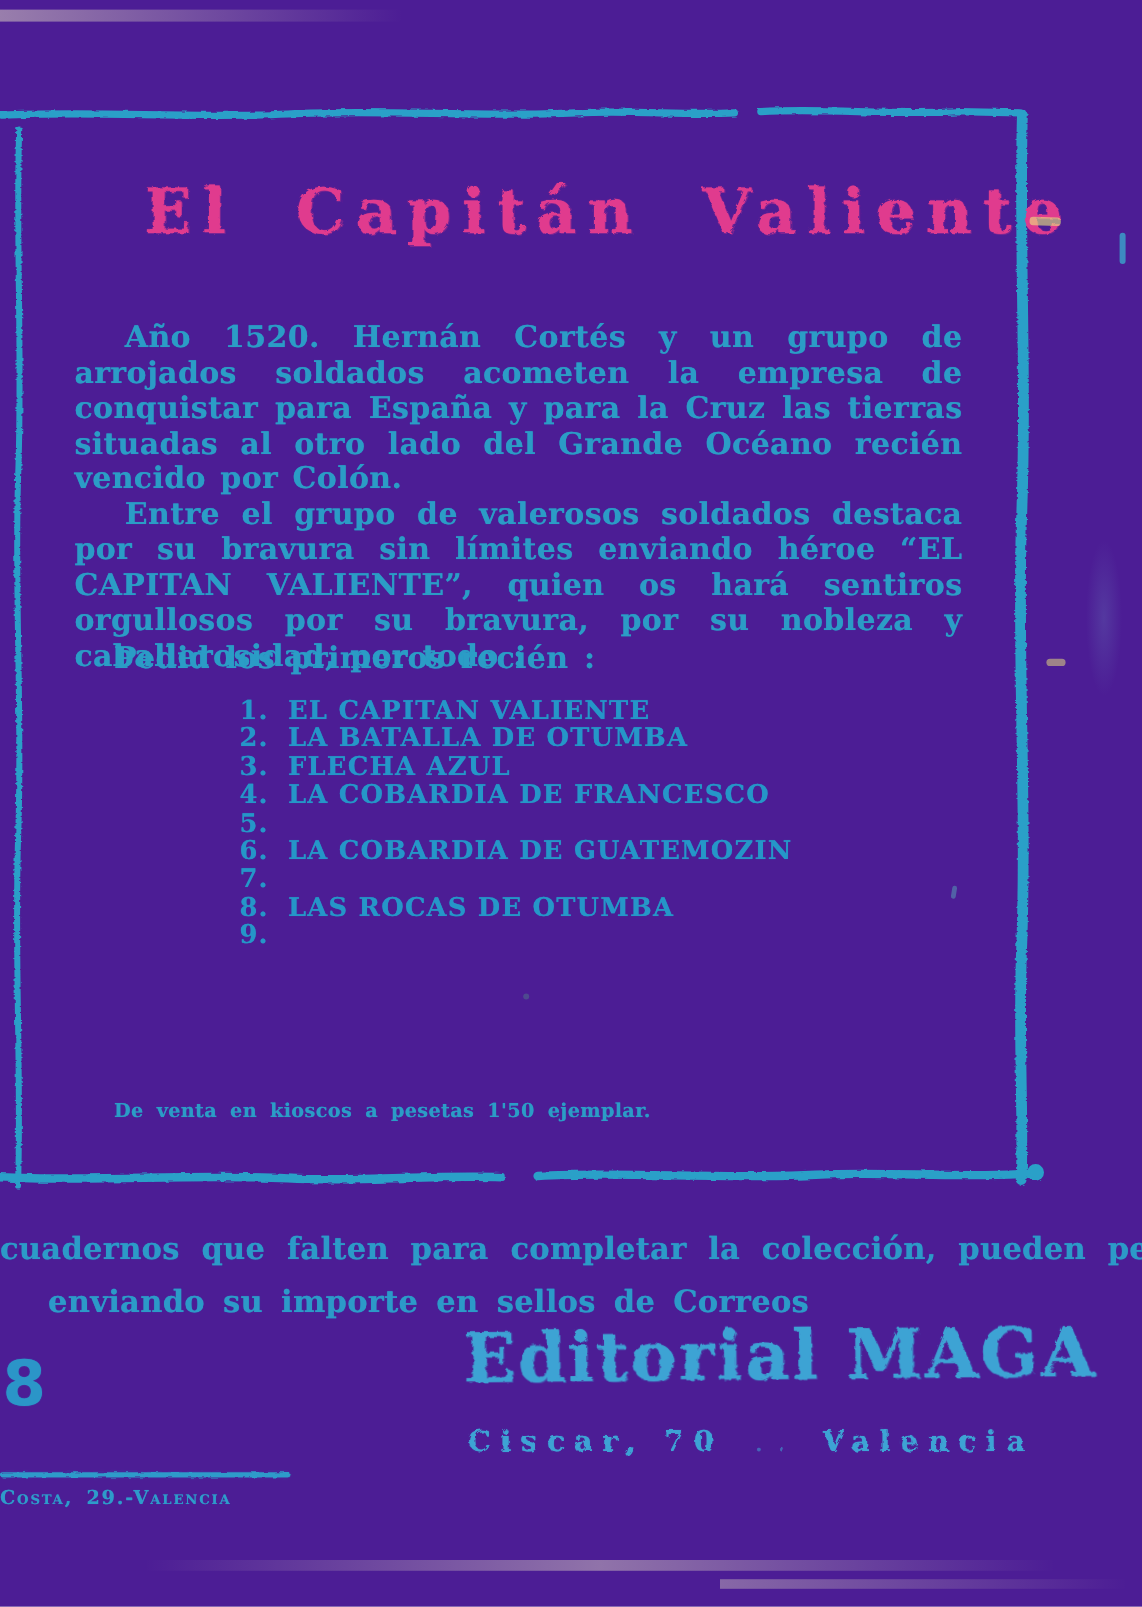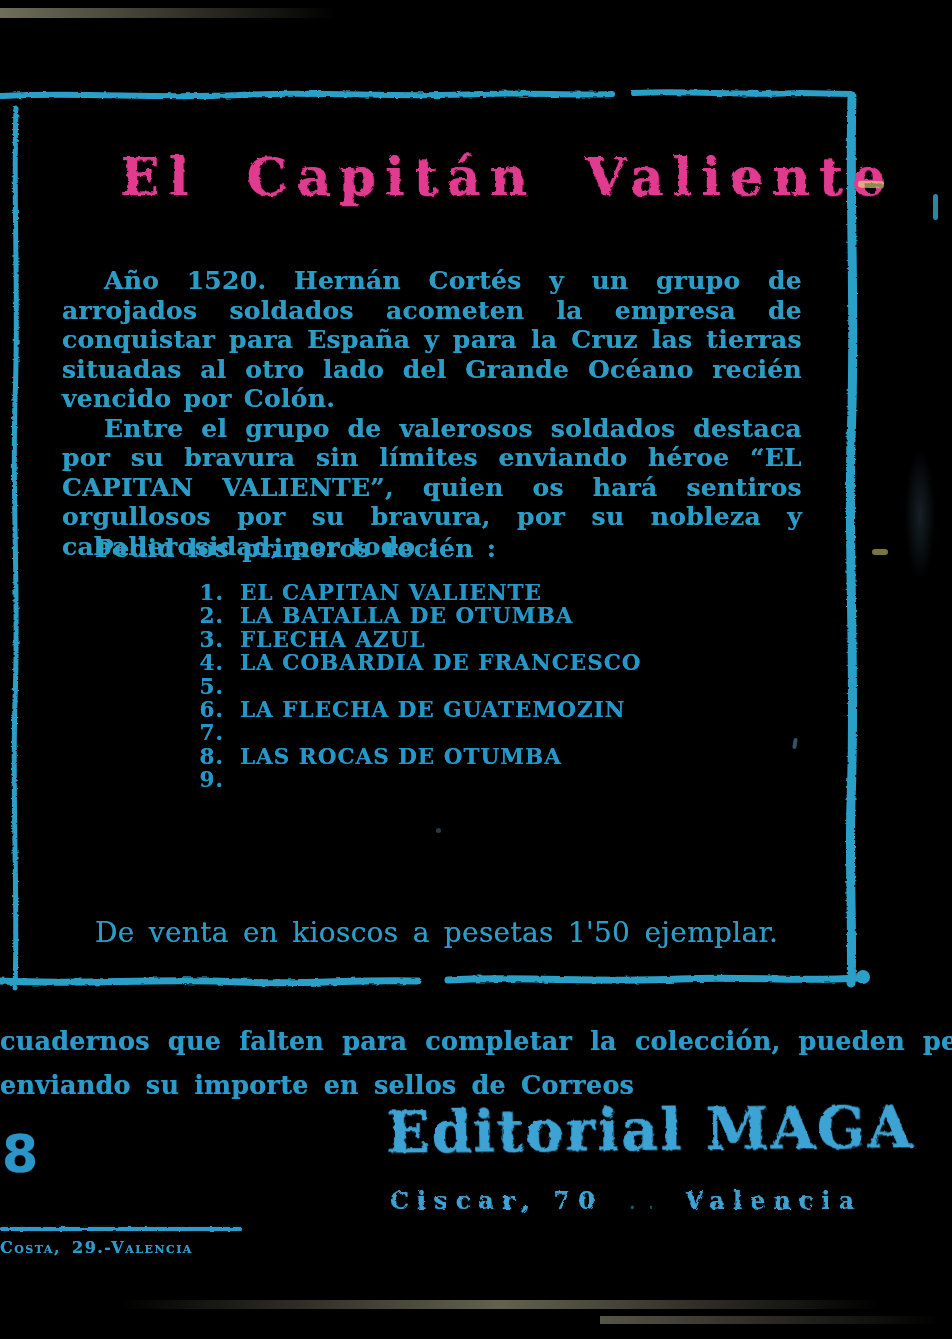--- a/index.html
+++ b/index.html
@@ -1,20 +1,20 @@
 <!DOCTYPE html>
 <html><head>
 <meta charset="utf-8">
 <style>
   html,body{margin:0;padding:0;background:#e8e8e4;}
   .page{
     position:relative;
     width:952px;height:1339px;
     margin:0 auto;
-    background:#000000;
+    background:#4c1d95;
     overflow:hidden;
     font-family:"DejaVu Serif", serif;
   }
   
   .page::before{
     content:"";position:absolute;inset:0;
     background:
       linear-gradient(90deg, rgba(246,244,200,.45), rgba(246,244,200,0) 60%) 0 8px/560px 10px no-repeat,
       linear-gradient(90deg, rgba(246,244,200,0), rgba(246,244,200,.4) 50%, rgba(246,244,200,0)) 120px 1300px/760px 9px no-repeat,
       linear-gradient(90deg, rgba(246,244,200,.35), rgba(246,244,200,0)) 600px 1316px/340px 8px no-repeat;
@@ -59,34 +59,34 @@
     color:#2596c8;font-weight:bold;font-size:21.5px;
     letter-spacing:1px;
     text-shadow:0 0 .6px rgba(37,150,200,.85);
   }
   .issues .row{display:flex;height:23.4px;align-items:baseline;}
   .issues .num{width:36px;text-align:right;flex:0 0 36px;}
   .issues .name{margin-left:16px;white-space:nowrap;text-align:center;}
 
   .price-line{
     position:absolute;left:95px;top:916px;
-    color:#2b9cc6;font-weight:normal;font-size:28px;
+    color:#2b9cc6;font-weight:bold;font-size:16px;
     letter-spacing:.3px;word-spacing:5px;
     text-shadow:0 0 .6px rgba(43,156,198,.8);
   }
 
   .note{
     position:absolute;left:0;width:866px;
     color:#2c9ac8;font-weight:bold;font-size:25.5px;
     letter-spacing:.2px;word-spacing:9px;
     white-space:nowrap;
     text-shadow:0 0 .7px rgba(44,154,200,.8);
   }
   .note.l1{top:1026px;}
-  .note.l2{top:1070px;word-spacing:6px;}
+  .note.l2{top:1070px;word-spacing:6px;margin-left:40px;}
 
   .collection-number{
     position:absolute;left:2px;top:1124px;
     font-family:"DejaVu Sans", sans-serif;
     font-weight:bold;font-size:52px;color:#2b95c8;
     text-shadow:0 0 1px rgba(43,149,200,.7);
   }
 
   .publisher{
     position:absolute;left:386px;top:1096px;width:480px;
@@ -187,21 +187,21 @@
     </div>
     <div class="row">
       <span class="num">4.</span>
       <span class="name">LA COBARDIA DE FRANCESCO</span>
     </div>
     <div class="row">
       <span class="num">5.</span>
     </div>
     <div class="row">
       <span class="num">6.</span>
-      <span class="name">LA FLECHA DE GUATEMOZIN</span>
+      <span class="name">LA COBARDIA DE GUATEMOZIN</span>
     </div>
     <div class="row">
       <span class="num">7.</span>
     </div>
     <div class="row">
       <span class="num">8.</span>
       <span class="name">LAS ROCAS DE OTUMBA</span>
     </div>
     <div class="row">
       <span class="num">9.</span>

